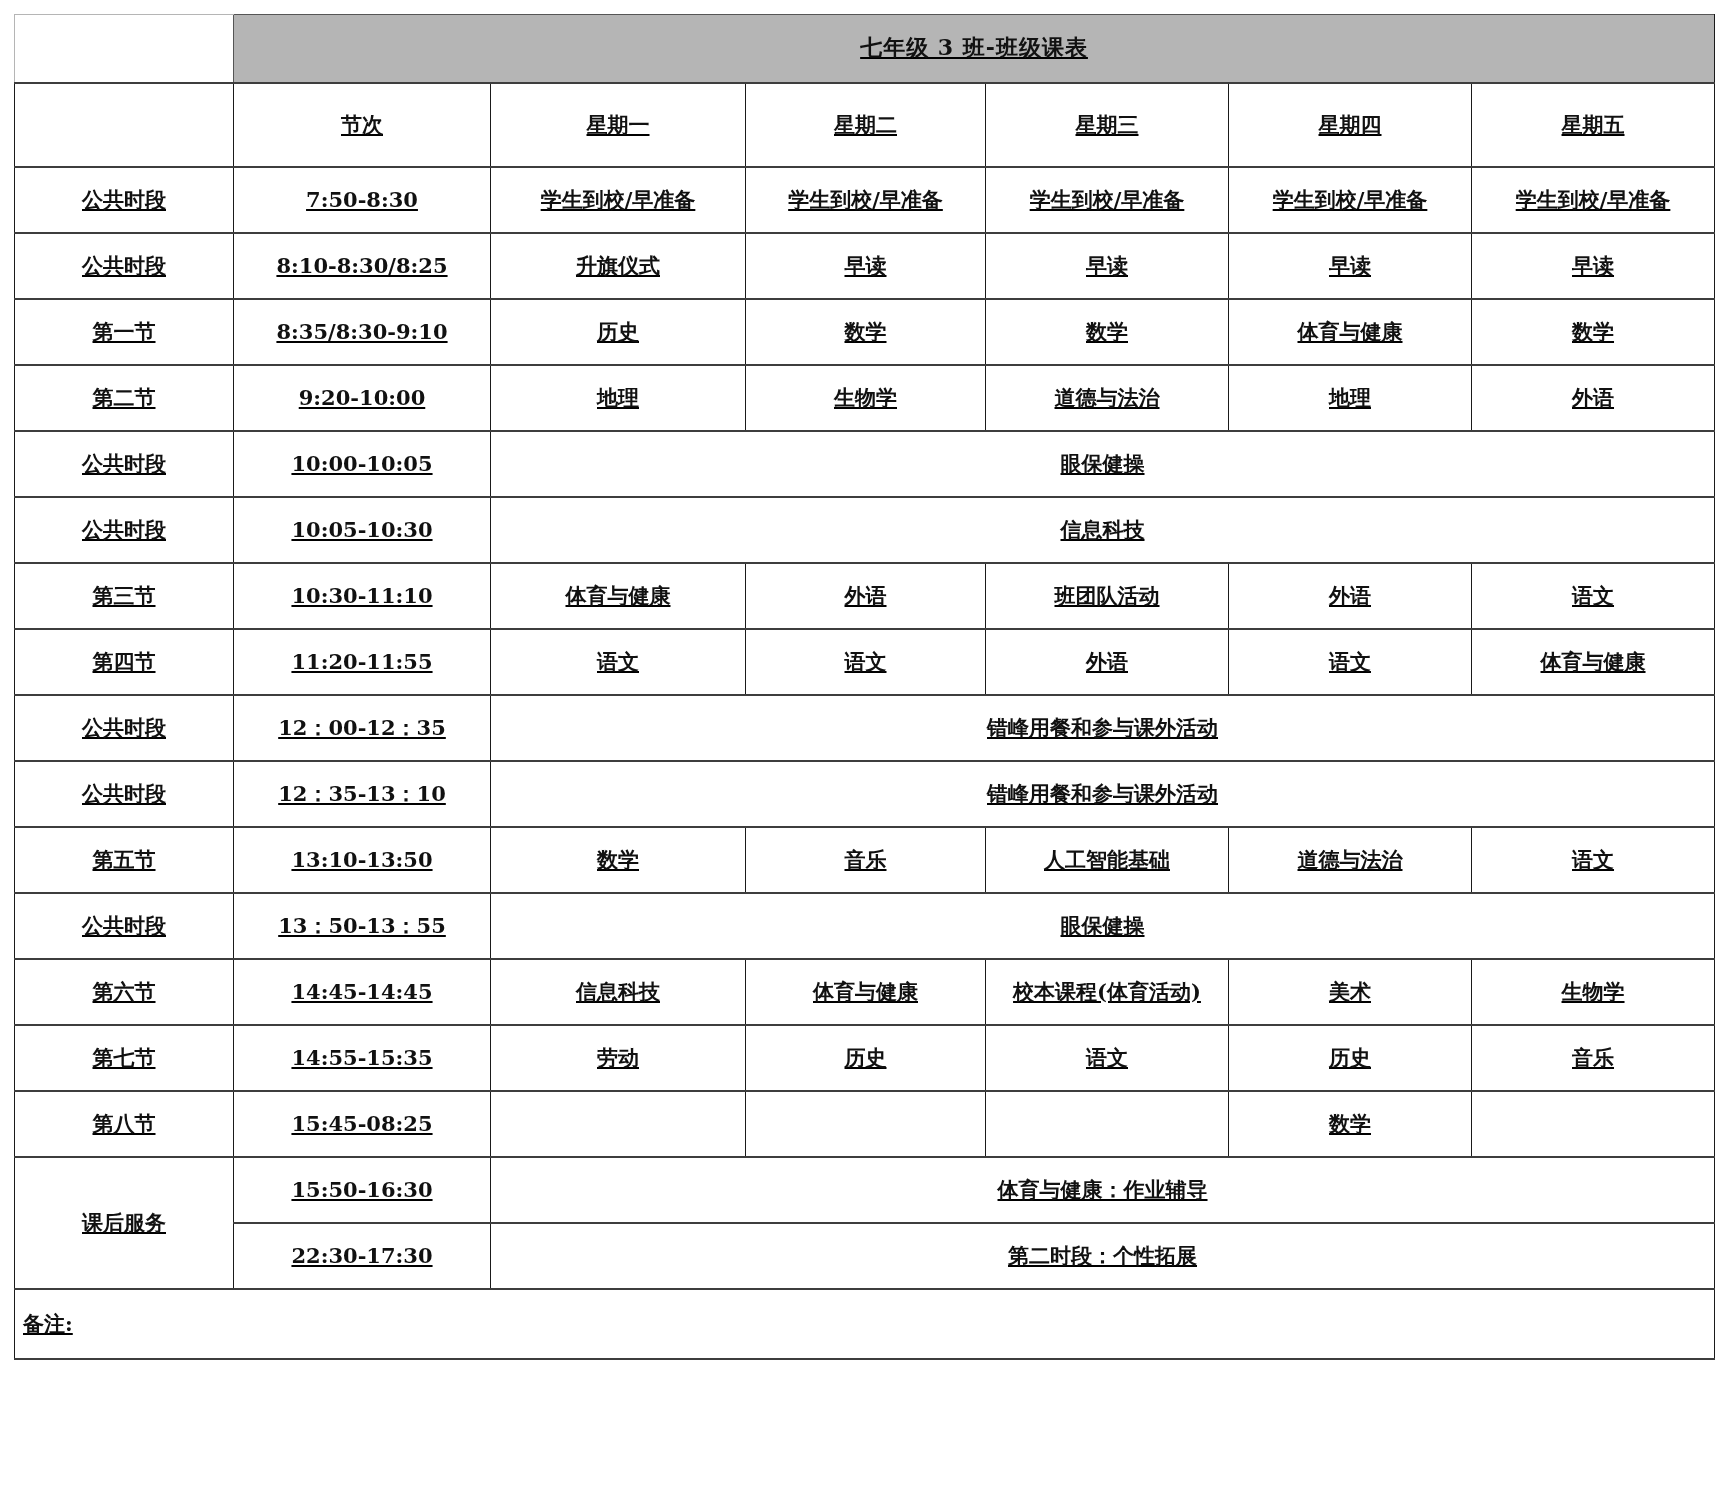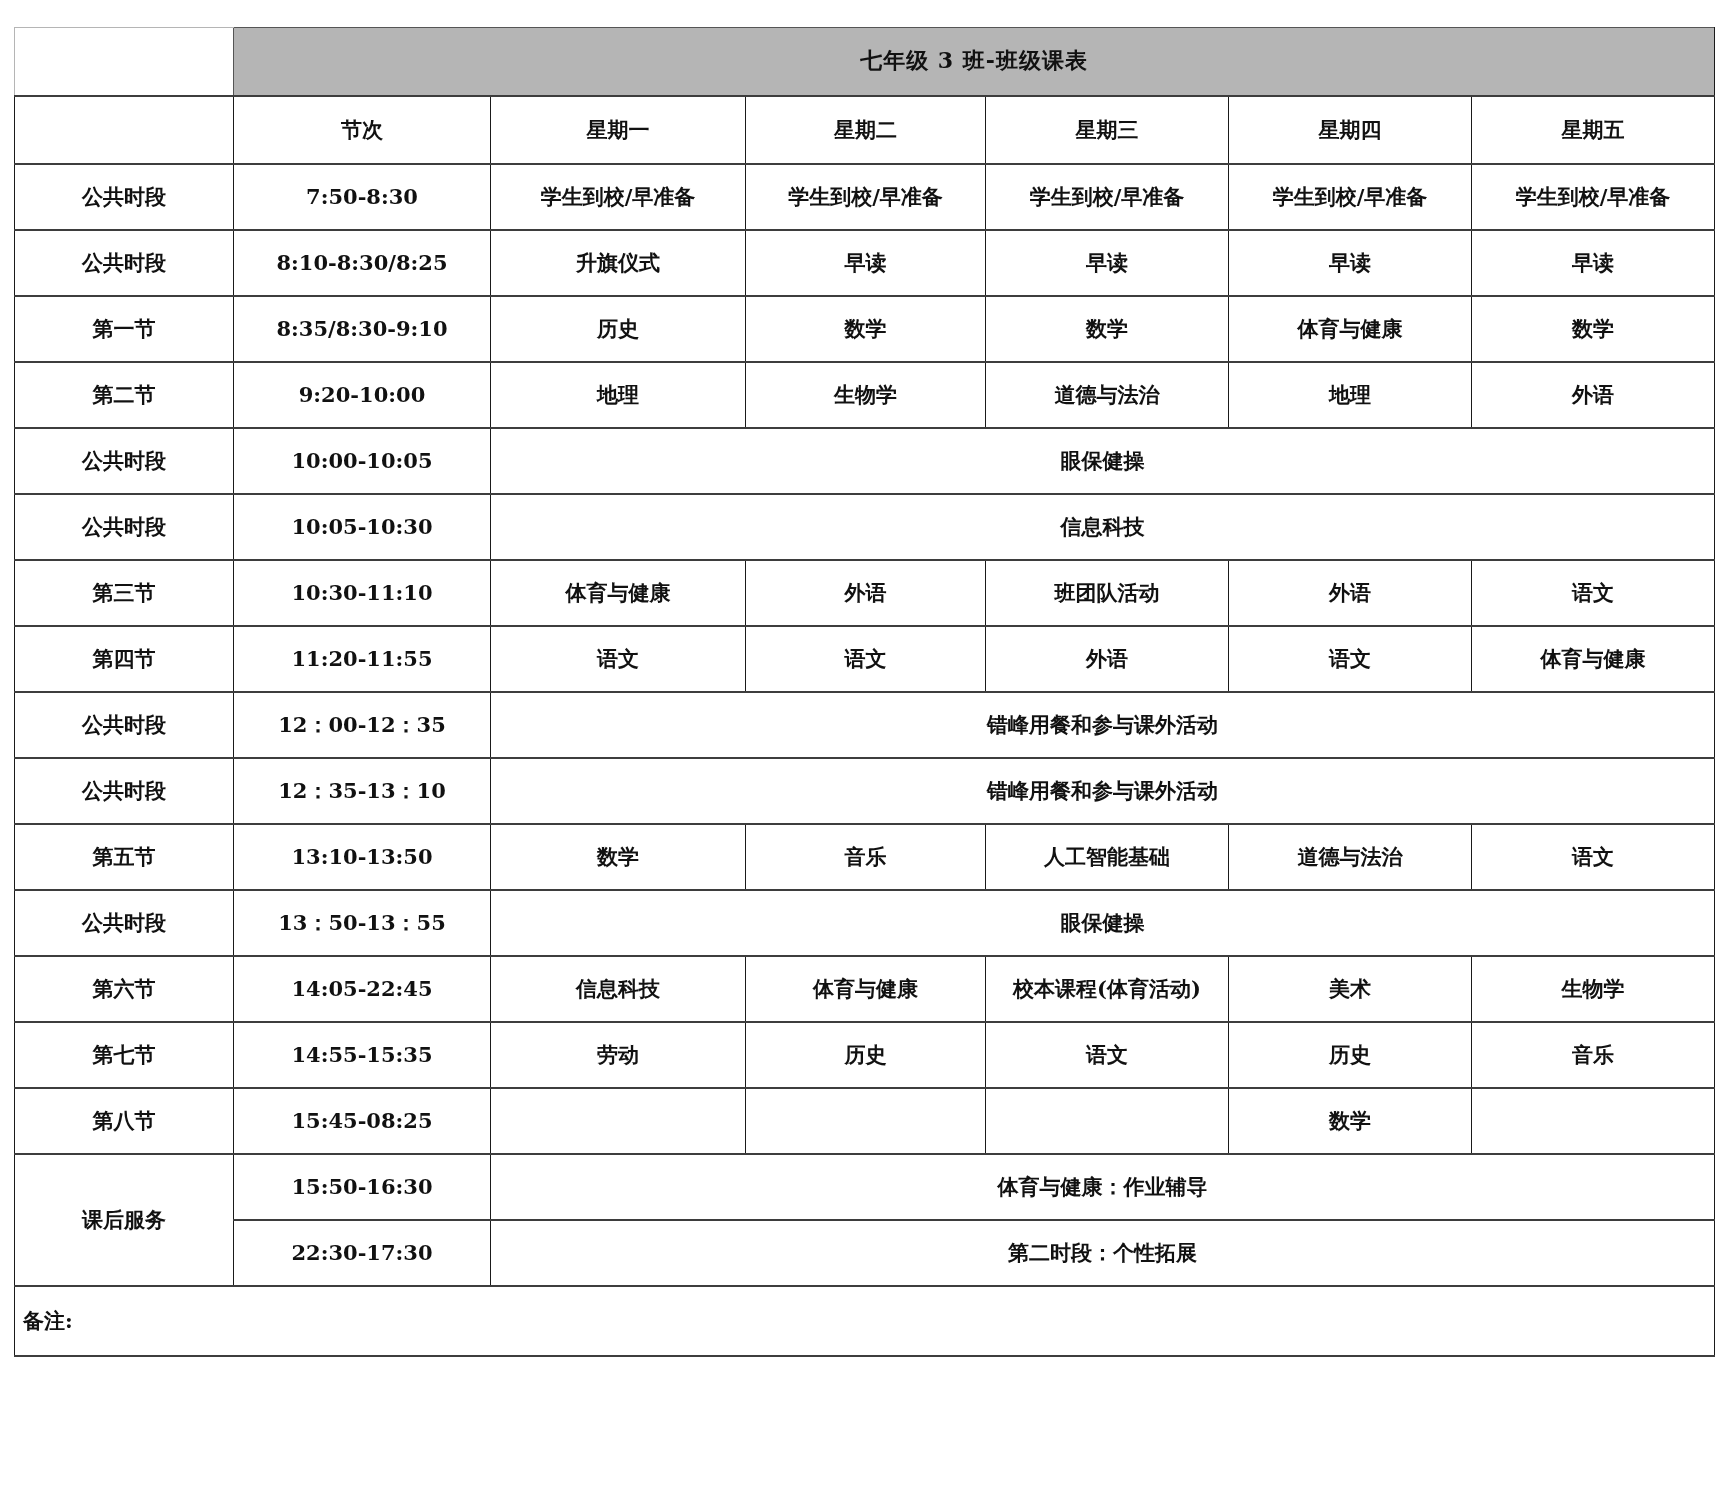--- a/index.html
+++ b/index.html
@@ -6,22 +6,23 @@
     margin:0;
     padding:0;
     background:#ffffff;
     width:1726px;
     height:1488px;
     font-family:"DejaVu Serif","Liberation Serif",serif;
   }
   .wrap{
     position:absolute;
     left:14px;
-    top:27px;
+    top:14px;
     width:1700px;
+    text-decoration:underline;
   }
   table{
     border-collapse:collapse;
     table-layout:fixed;
     width:1700px;
     color:#111;
   }
   td{
     border-top:2px solid #3d3d3d;
     border-bottom:2px solid #3d3d3d;
@@ -29,21 +30,21 @@
     border-right:1px solid #1a1a1a;
     text-align:center;
     vertical-align:middle;
     font-size:21px;
     font-weight:bold;
     padding:0 4px;
     overflow:hidden;
     white-space:nowrap;
   }
   tr.h-title{height:68px;}
-  tr.h-head{height:68px;margin-top:36px;}
+  tr.h-head{height:84px;margin-top:36px;}
   tr.h-row{height:66px;}
   tr.h-note{height:70px;}
   td.corner{
     border-top:1px solid #b5b5b5;
     border-left:1px solid #b5b5b5;
     border-right:none;
     background:#ffffff;
   }
   td.title-cell{
     background:#b5b5b5;
@@ -170,21 +171,21 @@
           <td>道德与法治</td>
           <td>语文</td>
         </tr>
         <tr class="h-row">
           <td>公共时段</td>
           <td>13：50-13：55</td>
           <td colspan="5">眼保健操</td>
         </tr>
         <tr class="h-row">
           <td>第六节</td>
-          <td>14:05-22:45</td>
+          <td>14:45-14:45</td>
           <td>信息科技</td>
           <td>体育与健康</td>
           <td>校本课程(体育活动)</td>
           <td>美术</td>
           <td>生物学</td>
         </tr>
         <tr class="h-row">
           <td>第七节</td>
           <td>14:55-15:35</td>
           <td>劳动</td>

